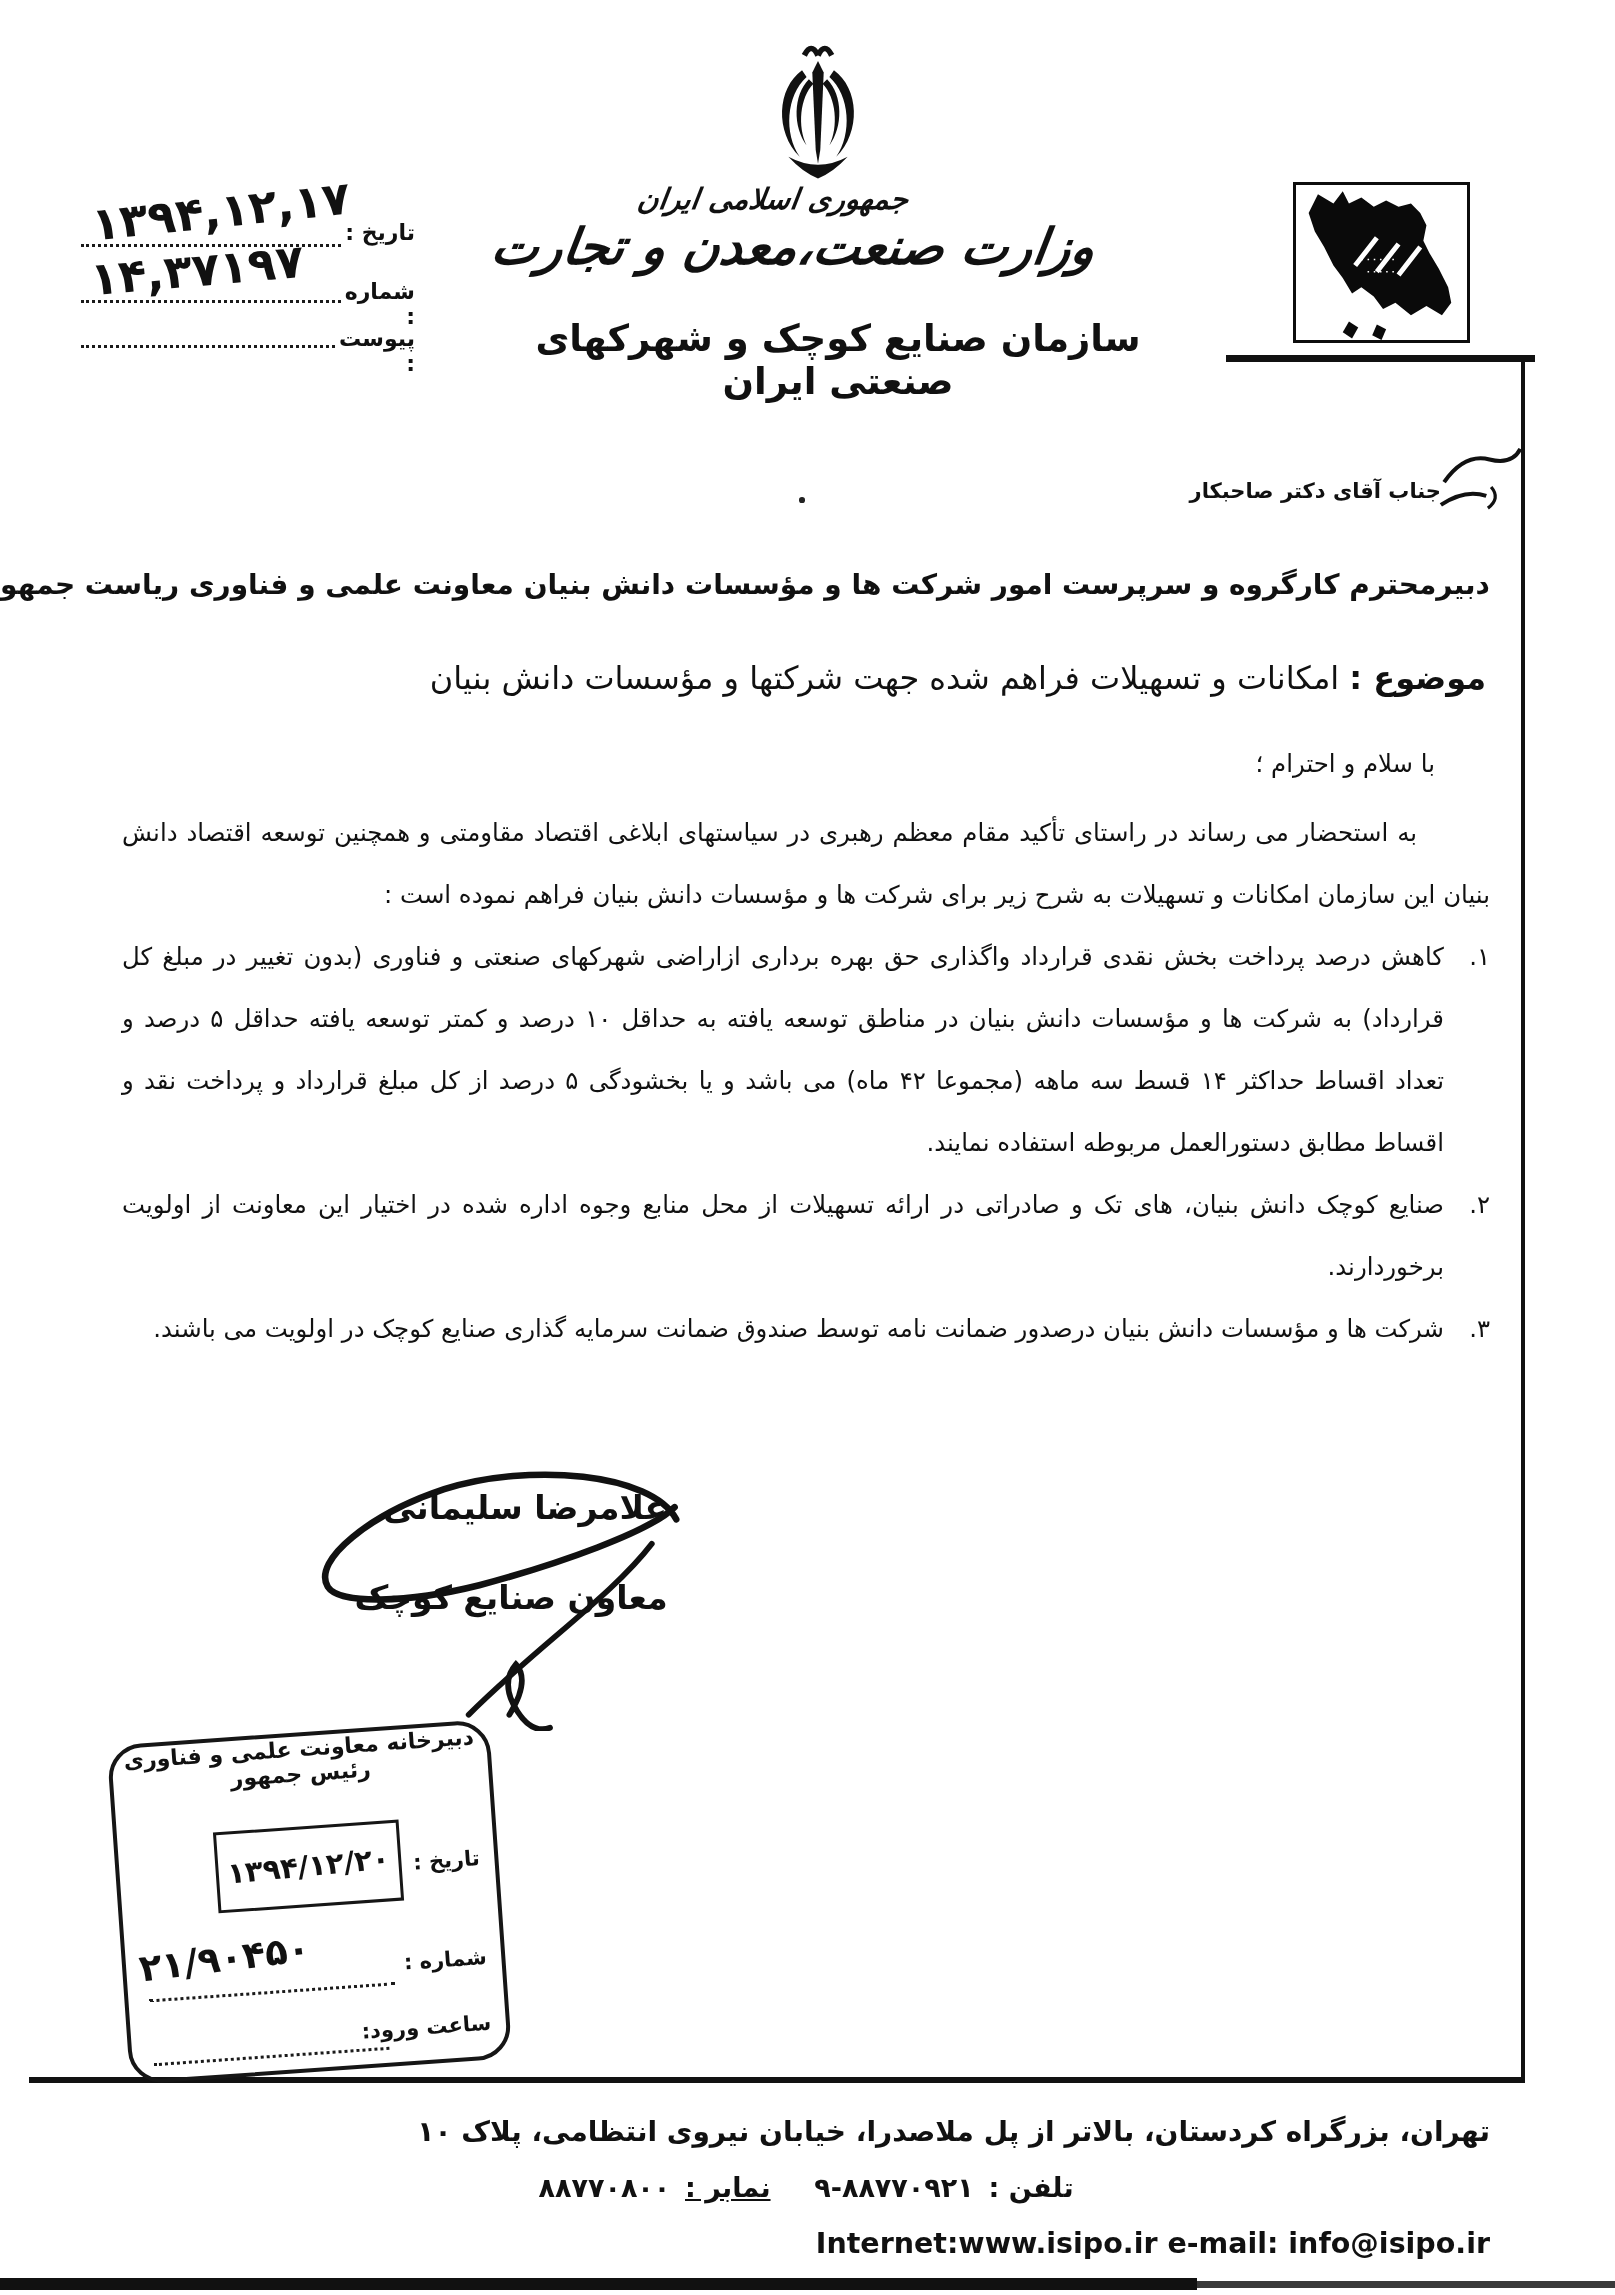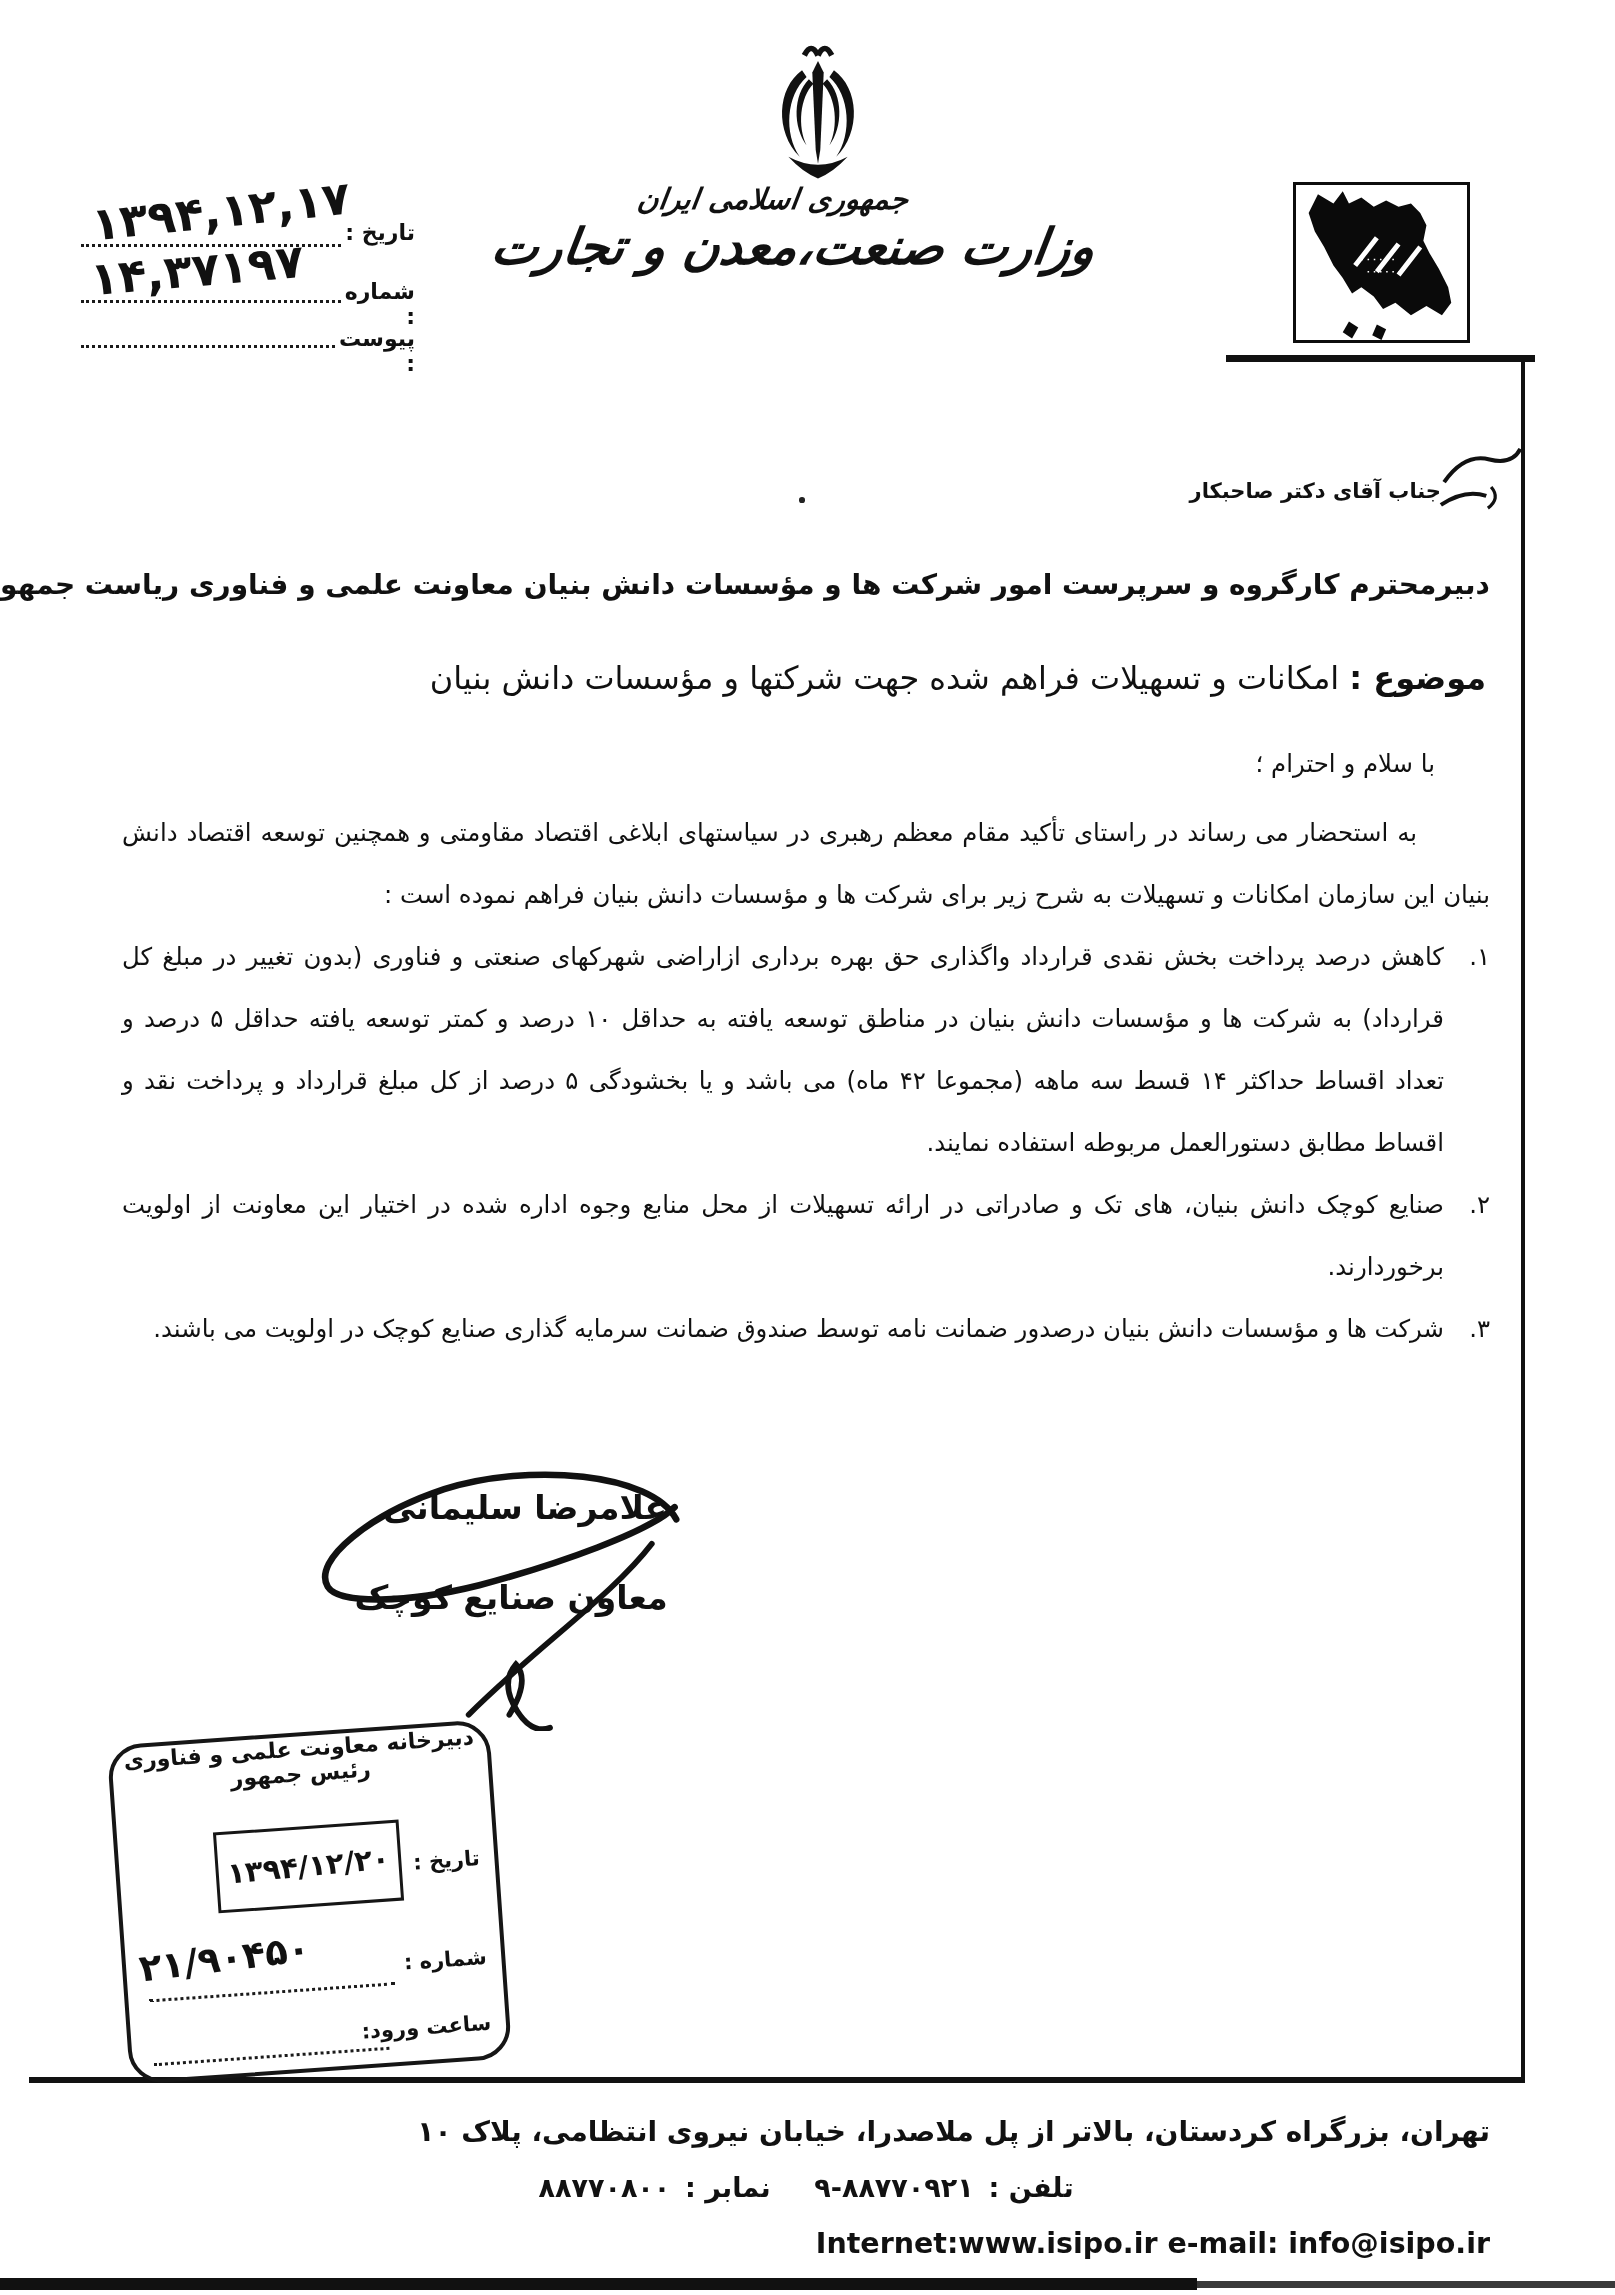--- a/index.html
+++ b/index.html
@@ -62,21 +62,21 @@
   #stamp-date-value{display:block;width:100%;text-align:center;font-size:29px;font-weight:bold;line-height:75px;transform:rotate(-1.5deg);}
   #stamp-number-label{top:221px;}
   #stamp-number-line{position:absolute;left:21px;top:252px;width:246px;}
   #stamp-number-value{position:absolute;left:13px;top:195px;font-size:37px;font-weight:bold;transform:rotate(-3deg);letter-spacing:4.1px;white-space:nowrap;}
   #stamp-time-label{top:287px;}
   #stamp-time-line{position:absolute;left:21px;top:316px;width:236px;}
   
   #footer-address{left:122px;top:2115px;width:1368px;font-size:28px;font-weight:bold;direction:rtl;}
   #footer-phone{left:122px;top:2172px;width:1368px;display:flex;direction:rtl;justify-content:center;
                 gap:14.7px;font-size:27px;font-weight:bold;}
-  #footer-phone .gap-lg{margin-inline-start:29px;}
+  #footer-phone .gap-lg{margin-inline-start:29px;text-decoration:underline;}
   #footer-internet{left:122px;top:2227px;width:1368px;font-size:28.5px;font-weight:bold;text-align:right;direction:ltr;}
   #smudge1{left:0;top:2278px;width:1197px;height:12.2px;background:#111;}
   #smudge2{left:1197px;top:2281px;width:419px;height:7.3px;background:#3a3a3a;}
 </style>
 </head>
 <body>
 
 <div class="page">
 
   <svg id="emblem" class="abs" viewBox="0 0 100 120" xmlns="http://www.w3.org/2000/svg">
@@ -84,20 +84,21 @@
     <path d="M50 14 L55 24 L52 92 L50 104 L48 92 L45 24 Z" fill="#111"></path>
     <path d="M36 22 C14 38 12 76 34 98 C20 78 22 44 40 28 Z" fill="#111"></path>
     <path d="M42 30 C28 44 28 72 40 88 C32 72 34 46 46 34 Z" fill="#111"></path>
     <path d="M64 22 C86 38 88 76 66 98 C80 78 78 44 60 28 Z" fill="#111"></path>
     <path d="M58 30 C72 44 72 72 60 88 C68 72 66 46 54 34 Z" fill="#111"></path>
     <path d="M24 98 Q50 112 76 98 Q63 112 50 117 Q37 112 24 98 Z" fill="#111"></path>
   </svg>
 
   <div id="republic" class="abs center cal rtl">جمهوری اسلامی ایران</div>
   <div id="ministry" class="abs center cal rtl">وزارت صنعت،معدن و تجارت</div>
+  <div id="org" class="abs center rtl">سازمان صنایع کوچک و شهرکهای صنعتی ایران</div>
 
   <div id="date-label" class="abs meta-label">تاریخ :</div>
   <div id="date-line" class="abs dotline"></div>
   <div id="date-hand" class="abs hand ltr">۱۳۹۴,۱۲,۱۷</div>
 
   <div id="number-label" class="abs meta-label">شماره :</div>
   <div id="number-line" class="abs dotline"></div>
   <div id="number-hand" class="abs hand ltr">۱۴,۳۷۱۹۷</div>
 
   <div id="attach-label" class="abs meta-label">پیوست :</div>

